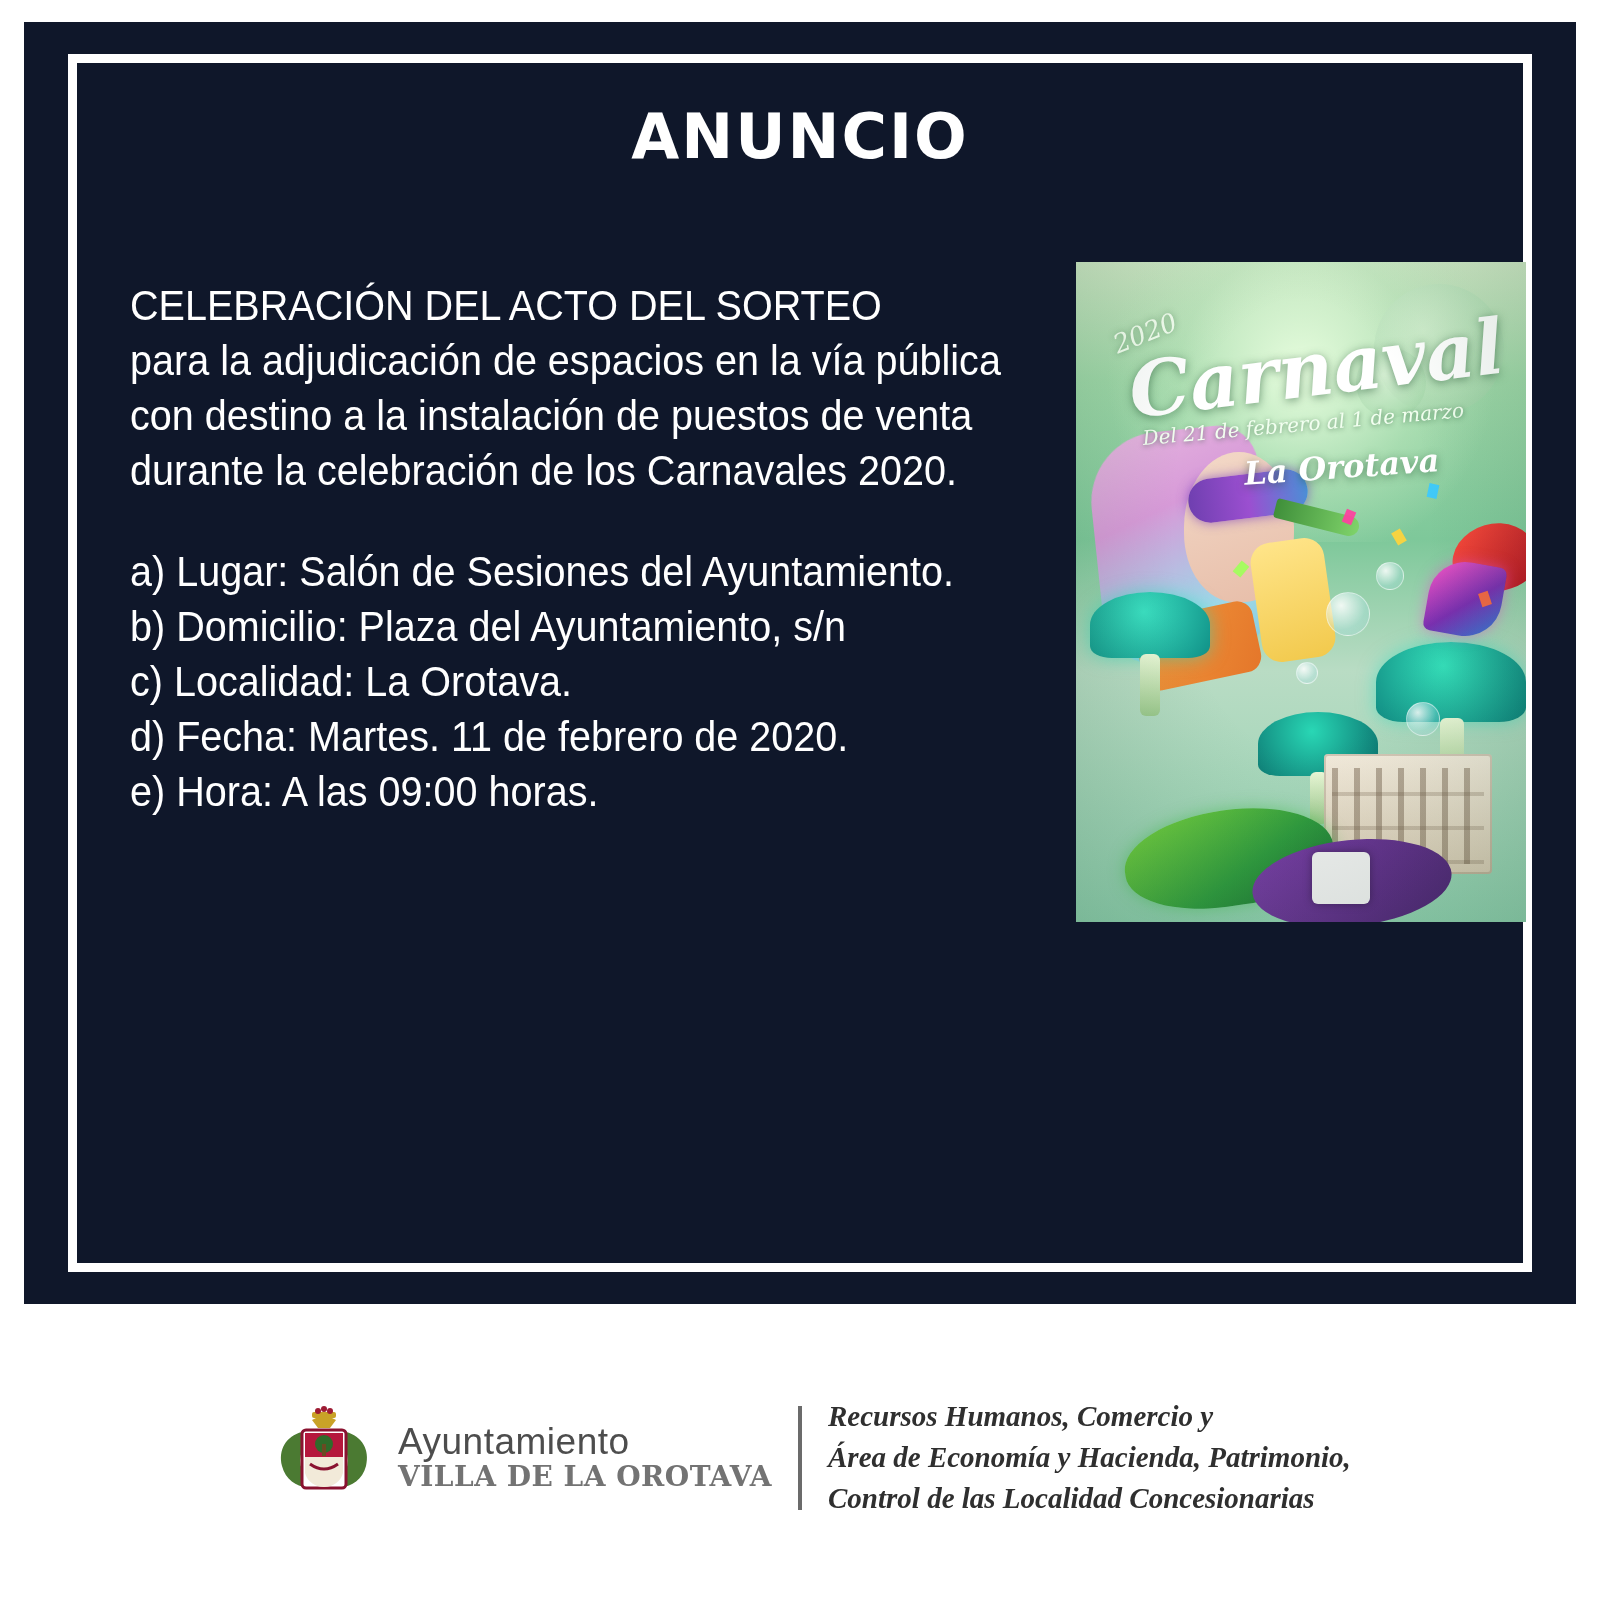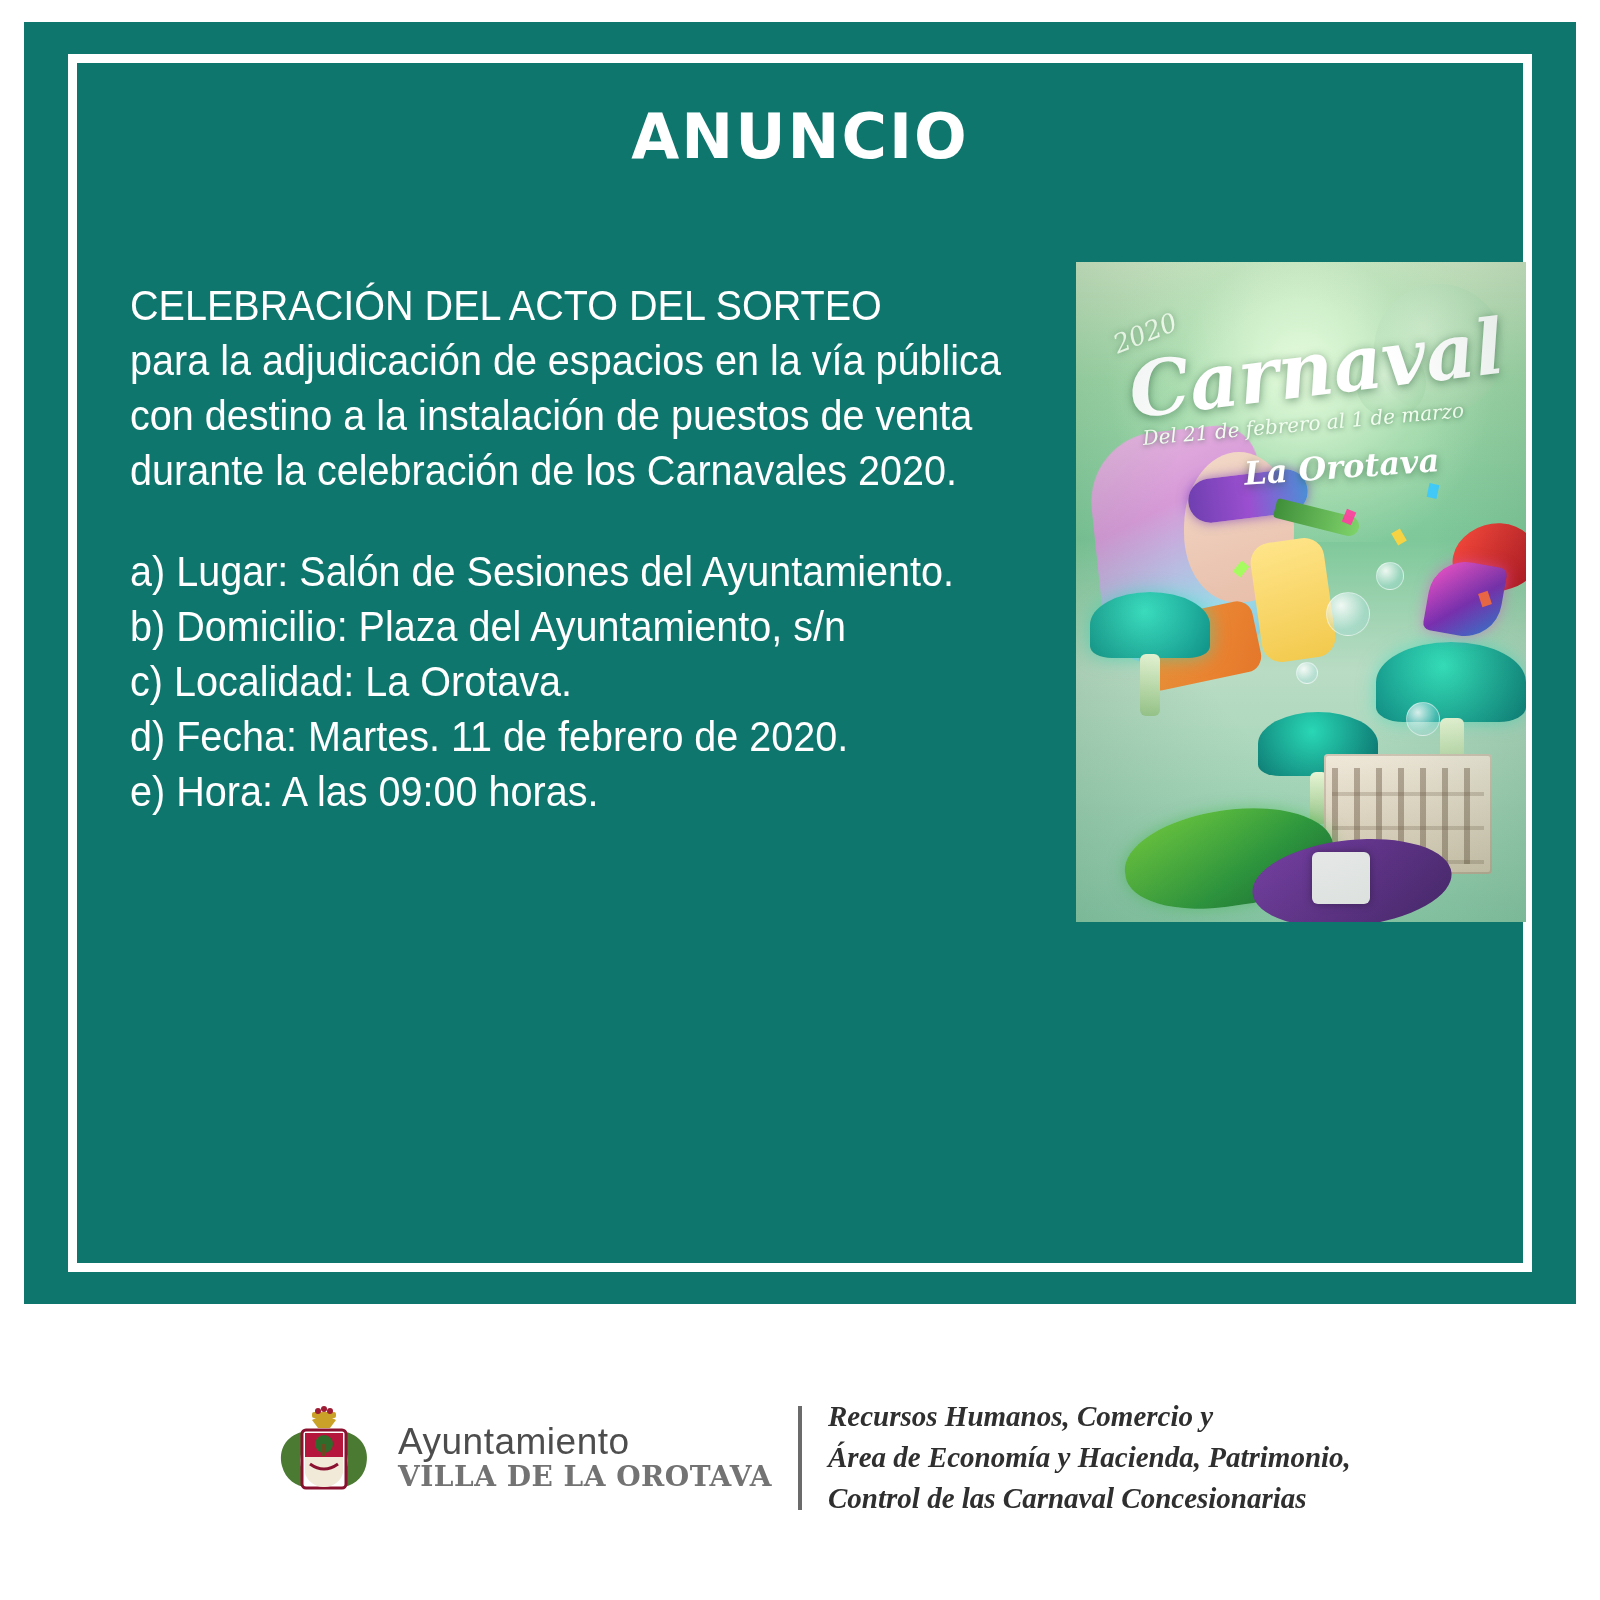--- a/index.html
+++ b/index.html
@@ -21,21 +21,21 @@
     background: #ffffff;
   }
 
   
   .announce-card {
     position: absolute;
     left: 24px;
     top: 22px;
     width: 1552px;
     height: 1282px;
-    background: #0f766e;
+    background: #0f172a;
     box-sizing: border-box;
     padding-left: 12px;
   }
 
   
   .inner-frame {
     position: absolute;
     left: 44px;
     top: 32px;
     width: 1464px;
@@ -486,19 +486,19 @@
       <div class="brand-text">
         <div class="brand-line1">Ayuntamiento</div>
         <div class="brand-line2">VILLA DE LA OROTAVA</div>
       </div>
 
       <div class="divider"></div>
 
       <div class="dept">
         <div>Recursos Humanos, Comercio y</div>
         <div>Área de Economía y Hacienda, Patrimonio,</div>
-        <div>Control de las Carnaval Concesionarias</div>
+        <div>Control de las Localidad Concesionarias</div>
       </div>
 
     </div>
   </div>
 
 </div>
 
 </body></html>

